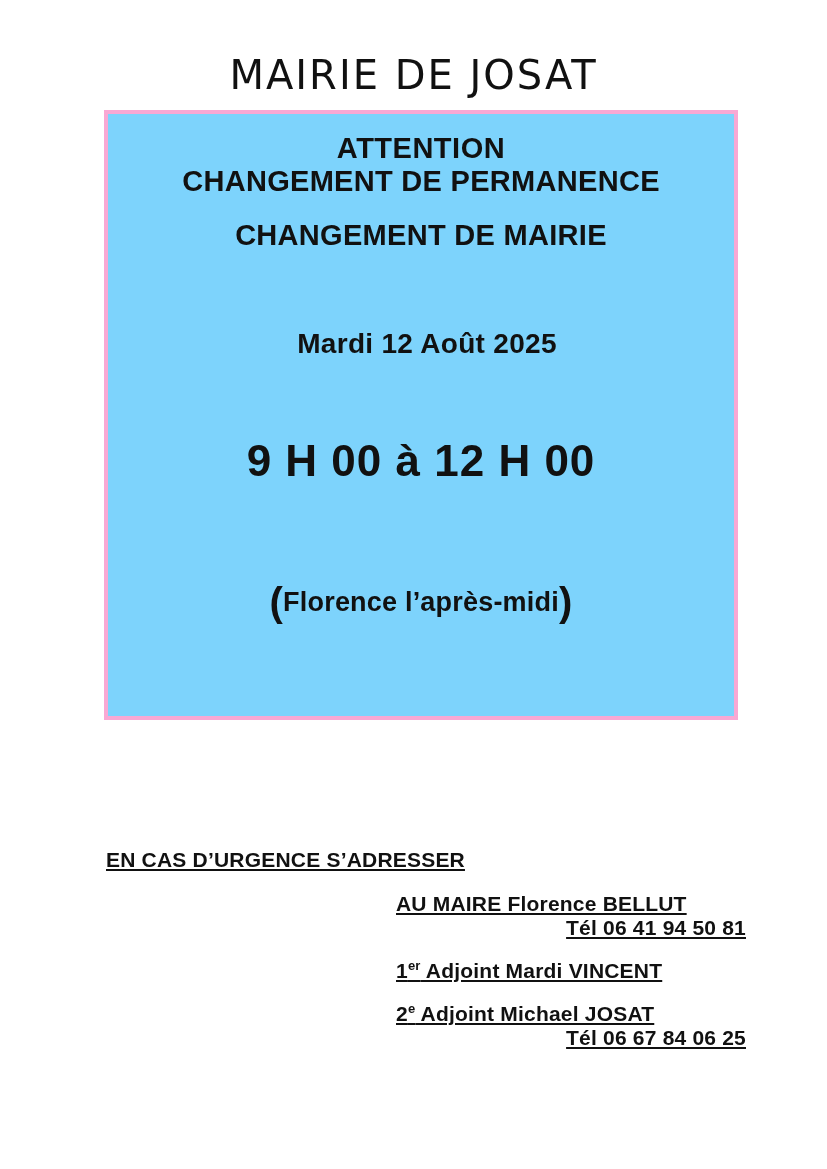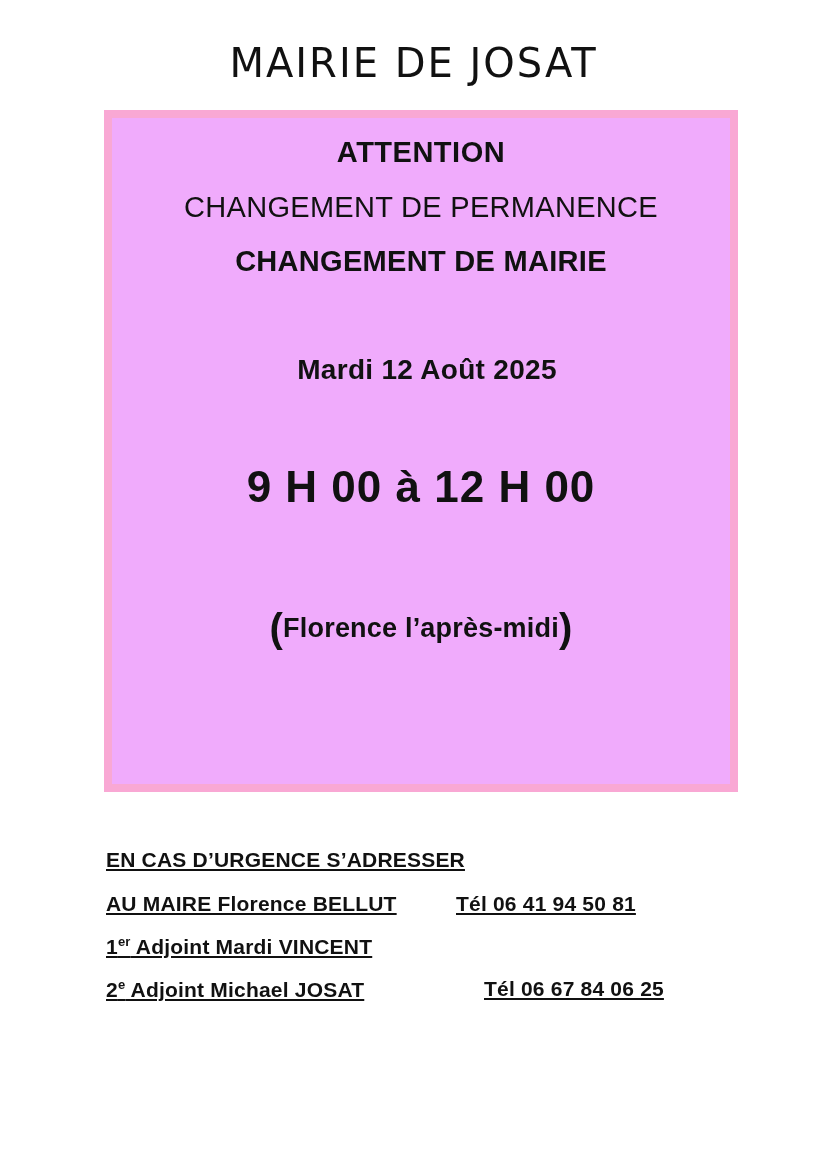--- a/index.html
+++ b/index.html
@@ -18,61 +18,60 @@
 
   .page {
     position: absolute;
     inset: 0;
     background: #ffffff;
   }
 
   
   .mairie-title {
     position: absolute;
-    top: 40px;
+    top: 52px;
     left: 0;
     width: 827px;
     text-align: center;
     font-family: "DejaVu Sans", sans-serif;
     font-weight: 400;
     font-size: 40px;
     letter-spacing: 2px;
     color: #111111;
     white-space: nowrap;
   }
 
   
   .notice-box {
     position: absolute;
     top: 110px;
     left: 104px;
     width: 634px;
-    height: 682px;
-    border: 8px solid #f9a8d4;
+    height: 610px;
+    border: 4px solid #f9a8d4;
     box-sizing: border-box;
-    background: #f0abfc;
+    background: #7dd3fc;
   }
 
   .notice-inner {
     position: absolute;
     left: 0;
     top: 0;
     width: 100%;
     text-align: center;
   }
 
   .line-attention {
     margin-top: 18px;
     font-weight: bold;
     font-size: 29px;
     letter-spacing: 0.5px;
   }
   .line-changement {
-    margin-top: 22px;
-    font-weight: normal;
+    font-weight: bold;
     font-size: 29px;
     letter-spacing: 0.3px;
   }
   .line-secretariat {
     margin-top: 21px;
     font-weight: bold;
     font-size: 29px;
     letter-spacing: 0.3px;
   }
   .line-date {
@@ -109,25 +108,26 @@
     text-decoration: underline;
   }
   .contacts-heading {
     font-weight: bold;
     font-size: 21px;
     letter-spacing: 0.2px;
     margin-bottom: 20px;
   }
   .contact-row {
     display: flex;
-    align-items: flex-start;
+    align-items: flex-end;
     font-weight: bold;
     font-size: 21px;
     margin-bottom: 18px;
     letter-spacing: 0.2px;
+    flex-direction: column;
   }
   .contact-name {
     width: 350px;
     white-space: nowrap;
   }
   .contact-phone {
     white-space: nowrap;
   }
   .contact-row.r1 .contact-phone { padding-left: 0px; }
   .contact-row.r2 .contact-phone { padding-left: 18px; }

